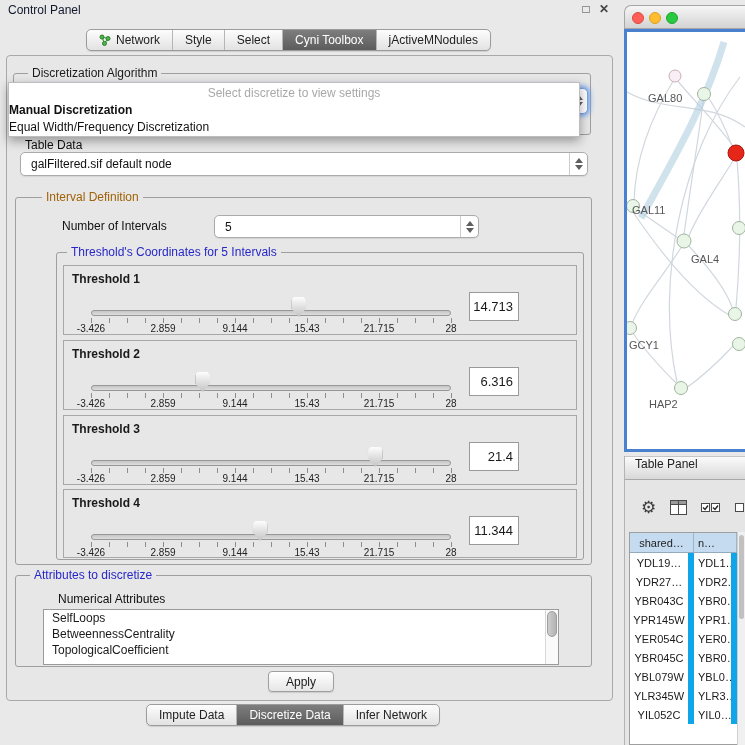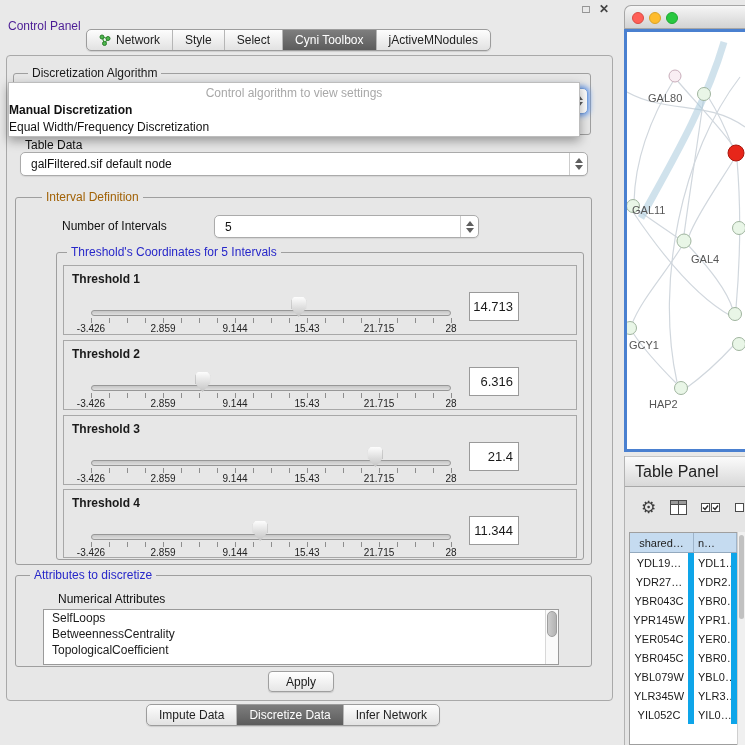--- a/index.html
+++ b/index.html
@@ -2,21 +2,21 @@
 <html><head>
 <meta charset="utf-8">
 <style>
   *{margin:0;padding:0;box-sizing:border-box}
   html,body{background:#e9e9e9}
   body{font-family:"Liberation Sans",sans-serif;-webkit-font-smoothing:antialiased}
   .screen{position:relative;width:745px;height:745px;background:#e9e9e9;overflow:hidden;font-size:12px;color:#1a1a1a}
 
   
   .cp-titlebar{position:absolute;left:0;top:0;width:620px;height:20px}
-  .cp-title{position:absolute;left:8px;top:19px;font-size:12px;color:#4c1d95}
+  .cp-title{position:absolute;left:8px;top:3px;font-size:12px;color:#0f172a}
   .cp-btn{position:absolute;top:2px;font-size:12px;color:#444;width:16px;text-align:center;cursor:default}
 
   .seg{position:absolute;display:flex;height:22px;border:1px solid #9c9c9c;border-radius:5px;overflow:hidden;background:linear-gradient(#fdfdfd,#e2e2e2);box-shadow:0 1px 1px rgba(0,0,0,.12)}
   .seg .tab{display:flex;align-items:center;gap:5px;padding:0 12px;font-size:12px;color:#222;border-right:1px solid #b6b6b6;white-space:nowrap}
   .seg .tab:last-child{border-right:none}
   .seg .tab.sel{background:linear-gradient(#7e7e7e,#5c5c5c);color:#fff}
 
   .cp-content{position:absolute;left:6px;top:55px;width:607px;height:646px;background:#e7e7e7;border:1px solid #a9a9a9;border-radius:4px}
 
   .group{position:absolute;border:1px solid #9f9f9f;border-radius:3px}
@@ -58,21 +58,21 @@
 
   
   .netwin{position:absolute;left:624px;top:5px;width:121px;height:447px}
   .nw-titlebar{position:absolute;left:0;top:0;right:0;height:24px;background:linear-gradient(#f6f6f6,#d3d3d3);border:1px solid #a6a6a6;border-right:none;border-top-left-radius:7px}
   .tl{position:absolute;top:6px;width:12px;height:12px;border-radius:50%}
   .nw-canvas{position:absolute;left:0;top:24px;right:0;bottom:0;background:#fff;border:3px solid #4a80d0;border-right:none;overflow:hidden}
   svg text{font-family:"Liberation Sans",sans-serif;font-size:11px;fill:#565656}
 
   
   .tablepanel{position:absolute;left:624px;top:456px;width:121px;height:289px;background:#e5e5e5;border-left:1px solid #b3b3b3;overflow:hidden}
-  .tp-header{position:absolute;left:0;top:0;right:0;height:31px;background:linear-gradient(#fbfbfb,#d8d8d8);border-top:1px solid #c5c5c5;border-bottom:1px solid #a8a8a8;display:flex;align-items:center;padding-left:10px;font-size:16px;color:#222}
+  .tp-header{position:absolute;left:0;top:0;right:0;height:24px;background:linear-gradient(#fbfbfb,#d8d8d8);border-top:1px solid #c5c5c5;border-bottom:1px solid #a8a8a8;display:flex;align-items:flex-start;padding-left:10px;font-size:12px;color:#222}
   .tp-toolbar{position:absolute;left:16px;top:34px;height:34px;display:flex;align-items:center;gap:14px}
   .gear{font-size:17px;color:#3d3d3d;line-height:1}
   .grid{position:absolute;left:4px;top:76px;width:109px;bottom:0;background:#fff;border:1px solid #9f9f9f;font-size:11px}
   .grid-header{display:flex;height:20px;background:#c5dbf0;border-bottom:1px solid #93a9be;color:#222}
   .gh-cell{display:flex;align-items:center;justify-content:center;border-right:1px solid #9eb4ca;overflow:hidden;white-space:nowrap}
   .grow{display:flex;height:19px}
   .gcell{display:flex;align-items:center;overflow:hidden;white-space:nowrap;border-right:6px solid #0ea5e9}
   .c1{width:64px;justify-content:center}
   .c2{flex:1;padding-left:4px}
   .tp-scroll{position:absolute;right:0;top:76px;bottom:0;width:8px;background:#f0f0f0;border-left:1px solid #cfcfcf}
@@ -122,21 +122,21 @@
   </div>
   <div class="combo focusring" style="left:24px;top:88px;width:564px;height:26px">
     <div class="ctext"></div>
     <div class="stepper">
         <div class="tri-up"></div>
         <div class="tri-down"></div>
       </div>
   </div>
 
   <div class="popup">
-    <div class="ph">Control algorithm to view settings</div>
+    <div class="ph">Select discretize to view settings</div>
     <div class="opt b">Manual Discretization</div>
     <div class="opt">Equal Width/Frequency Discretization</div>
   </div>
 
   <span class="plainlabel" style="left:25px;top:138px">Table Data</span>
   <div class="combo" style="left:20px;top:152px;width:568px;height:24px">
     <div class="ctext">galFiltered.sif default node</div>
     <div class="stepper">
         <div class="tri-up"></div>
         <div class="tri-down"></div>

